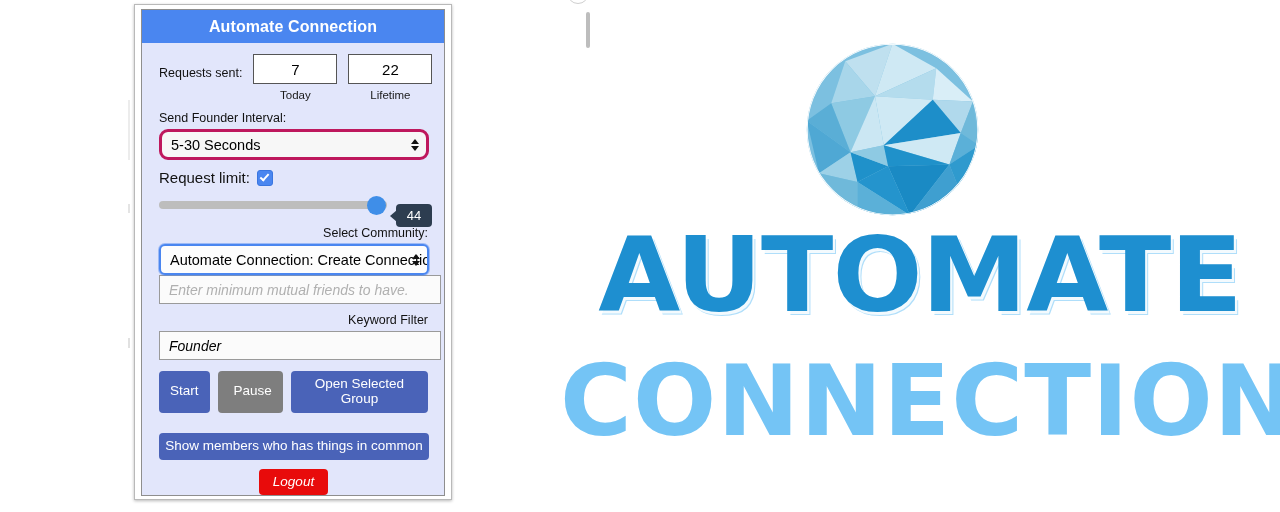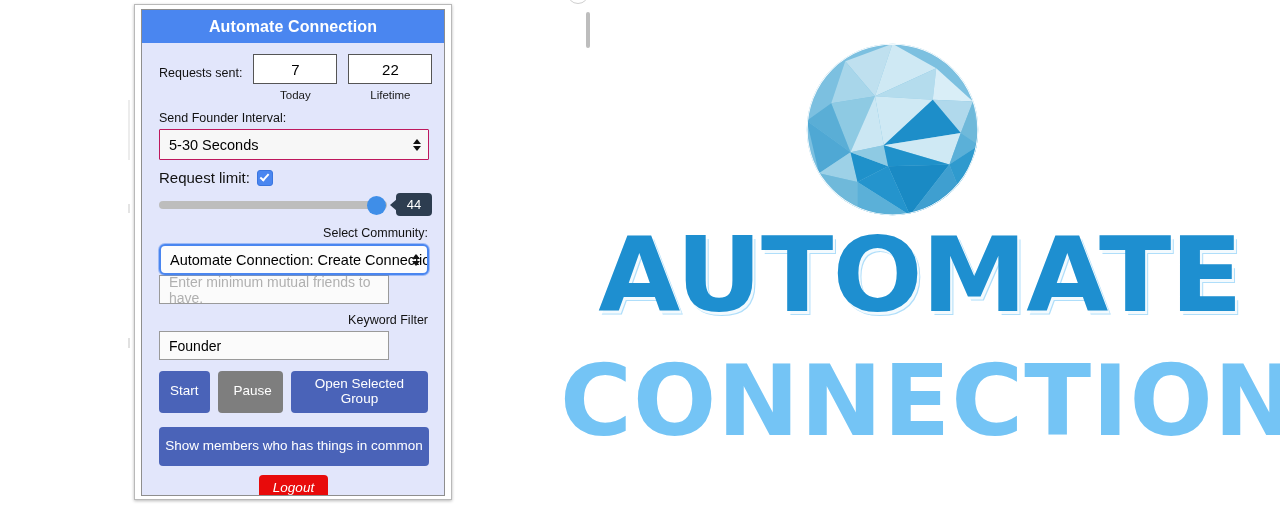--- a/index.html
+++ b/index.html
@@ -129,22 +129,22 @@
     margin: 10px 0 4px 0;
   }
   .field-label.tight { margin-top: 9px; text-align: right; }
 
   
   .sel {
     position: relative;
     width: 270px;
     height: 31px;
     background: #f7f7f7;
-    border: 1px solid #be185d;
-    border-radius: 1px;
+    border: 3px solid #be185d;
+    border-radius: 9px;
     box-sizing: border-box;
     display: flex;
     align-items: center;
     padding: 0 22px 0 9px;
     font-size: 14.5px;
     color: #000;
     white-space: nowrap;
     overflow: hidden;
   }
   .sel.focused {
@@ -211,21 +211,21 @@
   }
   .slider-thumb {
     position: absolute;
     left: 208px; top: 3px;
     width: 19px; height: 19px;
     background: #3f8ee8;
     border-radius: 50%;
   }
   .slider-bubble {
     position: absolute;
-    left: 237px; top: 0;
+    left: 237px; top: 11px;
     min-width: 36px;
     height: 23px;
     background: #2d3d50;
     border-radius: 4px;
     color: #fff;
     font-size: 13px;
     display: flex;
     align-items: center;
     justify-content: center;
     padding: 0 6px;
@@ -236,31 +236,32 @@
     position: absolute;
     left: -6px; top: 50%;
     transform: translateY(-50%);
     border-top: 6px solid transparent;
     border-bottom: 6px solid transparent;
     border-right: 7px solid #2d3d50;
   }
 
   
   .txt {
-    width: 230px;
+    width: 282px;
     height: 29px;
     background: #fbfbfb;
     border: 1px solid #9a9a9a;
     box-sizing: border-box;
     padding: 0 9px;
     font-size: 14px;
     color: #000;
     display: flex;
     align-items: center;
     font-family: "Liberation Sans", sans-serif;
+    font-style: italic;
   }
   .txt.placeholder { color: #b0b0b0; }
 
   
   .btn-row {
     display: flex;
     gap: 8px;
     margin-top: 11px;
   }
   .btn {
@@ -270,22 +271,22 @@
     font-size: 13.5px;
     font-family: "Liberation Sans", sans-serif;
     padding: 6px 11px;
     cursor: pointer;
     line-height: 1.1;
   }
   .btn.primary { background: #4a63b8; }
   .btn.grey    { background: #7e7e7e; padding-left: 16px; }
   .btn.wide {
     width: 270px;
-    margin-top: 14px;
-    padding: 12px 0;
+    margin-top: 20px;
+    padding: 6px 0;
   }
   .btn.danger {
     background: #e80b0b;
     padding: 6px 14px;
     font-size: 13.5px;
     font-style: italic;
   }
   .logout-row {
     display: flex;
     justify-content: center;

